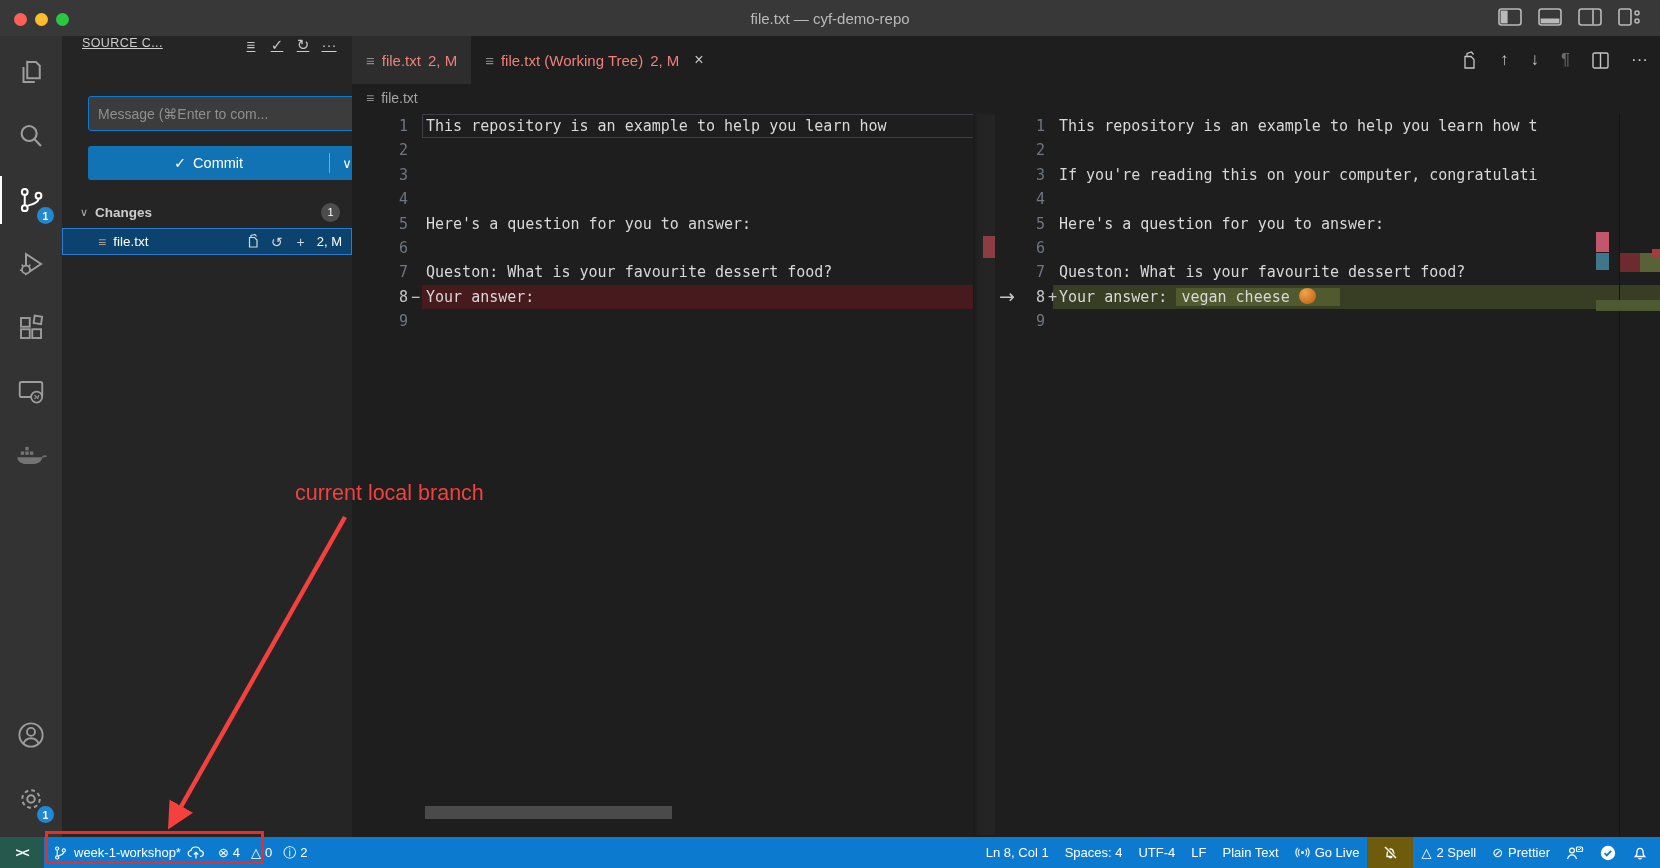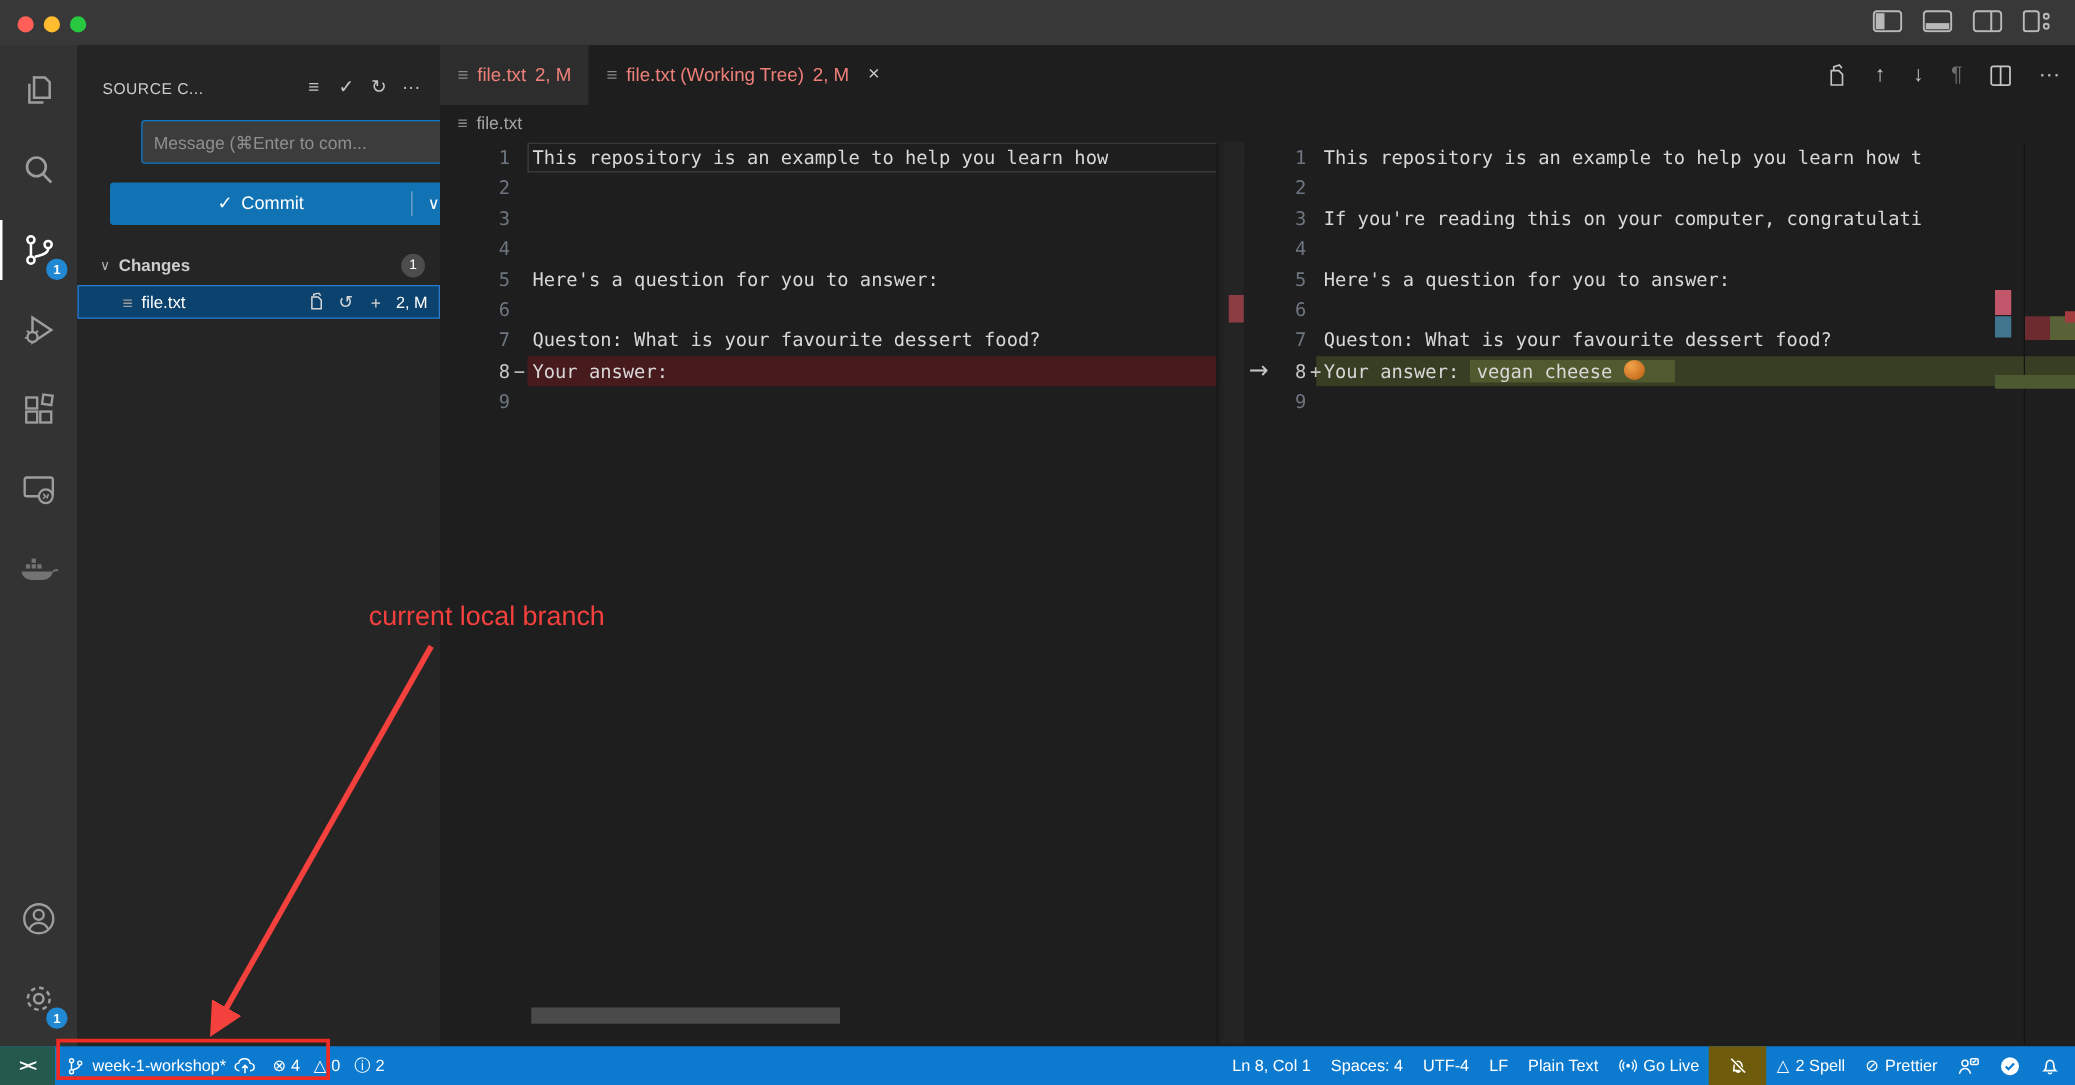--- a/index.html
+++ b/index.html
@@ -19,24 +19,24 @@
   .activitybar { position:absolute; left:0; top:36px; width:62px; height:801px; background:#333333; display:flex; flex-direction:column; align-items:center; }
   .ab-item { position:relative; width:62px; height:64px; display:flex; align-items:center; justify-content:center; color:#9d9d9d; cursor:pointer; }
   .ab-item.active { color:#ffffff; }
   .ab-item.active::before { content:""; position:absolute; left:0; top:8px; bottom:8px; width:2px; background:#ffffff; }
   .ab-item.dim { color:#737373; }
   .ab-spacer { flex:1; }
   .badge { position:absolute; right:8px; bottom:8px; min-width:17px; height:17px; border-radius:9px; background:#2188d3; color:#fff; font-size:10.5px; font-weight:bold; display:flex; align-items:center; justify-content:center; }
 
   
   .sidebar { position:absolute; left:62px; top:36px; width:290px; height:801px; background:#252526; }
-  .sc-header { display:flex; align-items:flex-end; height:42px; padding:0 10px 0 20px; }
+  .sc-header { display:flex; align-items:flex-start; height:42px; padding:0 10px 0 20px;text-decoration:underline; }
   .sc-title { font-size:12.5px; letter-spacing:.4px; color:#cccccc; flex:1; white-space:nowrap; overflow:hidden; }
   .sc-header .hicon { width:26px; text-align:center; font-size:15px; color:#c5c5c5; cursor:pointer; }
-  .sc-input { position:absolute; left:26px; top:60px; width:276px; height:35px; background:#3c3c3c; border:1px solid #0c7bcf; border-radius:3px; color:#cccccc; font-size:14px; padding:0 9px; font-family:"Liberation Sans","DejaVu Sans",sans-serif;margin-left:25px; }
+  .sc-input { position:absolute; left:26px; top:60px; width:276px; height:35px; background:#3c3c3c; border:1px solid #0c7bcf; border-radius:3px; color:#cccccc; font-size:14px; padding:0 9px; font-family:"Liberation Sans","DejaVu Sans",sans-serif; }
   .sc-input::placeholder { color:#8f8f8f; }
   .commit-btn { position:absolute; left:26px; top:110px; width:276px; height:34px; background:#1173b4; border-radius:3px; display:flex; align-items:center; color:#ffffff; font-size:14.5px; cursor:pointer; }
   .commit-main { flex:1; display:flex; align-items:center; justify-content:center; gap:7px; }
   .commit-div { width:1px; height:20px; background:#7aa6cd; }
   .commit-chev { width:34px; text-align:center; font-size:13px; }
   .changes-row { position:absolute; left:0; top:164px; width:290px; height:24px; display:flex; align-items:center; padding:0 12px 0 18px; font-size:13.5px; color:#cccccc; cursor:pointer; }
   .changes-chev { font-size:11px; margin-right:7px; color:#b0b0b0; }
   .changes-label { flex:1; font-weight:bold; }
   .count-badge { min-width:19px; height:19px; border-radius:10px; background:#4d4d4d; color:#ffffff; font-size:11px; display:flex; align-items:center; justify-content:center; padding:0 5px; }
   .file-row { position:absolute; left:0px; top:192px; width:290px; height:27px; background:#0b436e; outline:1px solid #2b7bd0; outline-offset:-1px; display:flex; align-items:center; padding:0 10px 0 36px; cursor:pointer; }
@@ -112,20 +112,21 @@
 </style>
 </head>
 <body>
 
 <div class="titlebar">
   <div class="traffic">
     <span class="light red"></span>
     <span class="light yellow"></span>
     <span class="light green"></span>
   </div>
+  <div class="win-title">file.txt — cyf-demo-repo</div>
   <div class="layout-icons">
     <span>
         <svg class="ic" width="24" height="18" viewBox="0 0 24 18">
           <rect x="1" y="1" width="22" height="16" rx="2.5" fill="none" stroke="#b9b9b9" stroke-width="1.6"></rect>
           <rect x="2.6" y="2.6" width="7" height="12.8" fill="#b9b9b9"></rect>
         </svg>
       </span>
     <span>
         <svg class="ic" width="24" height="18" viewBox="0 0 24 18">
           <rect x="1" y="1" width="22" height="16" rx="2.5" fill="none" stroke="#b9b9b9" stroke-width="1.6"></rect>

